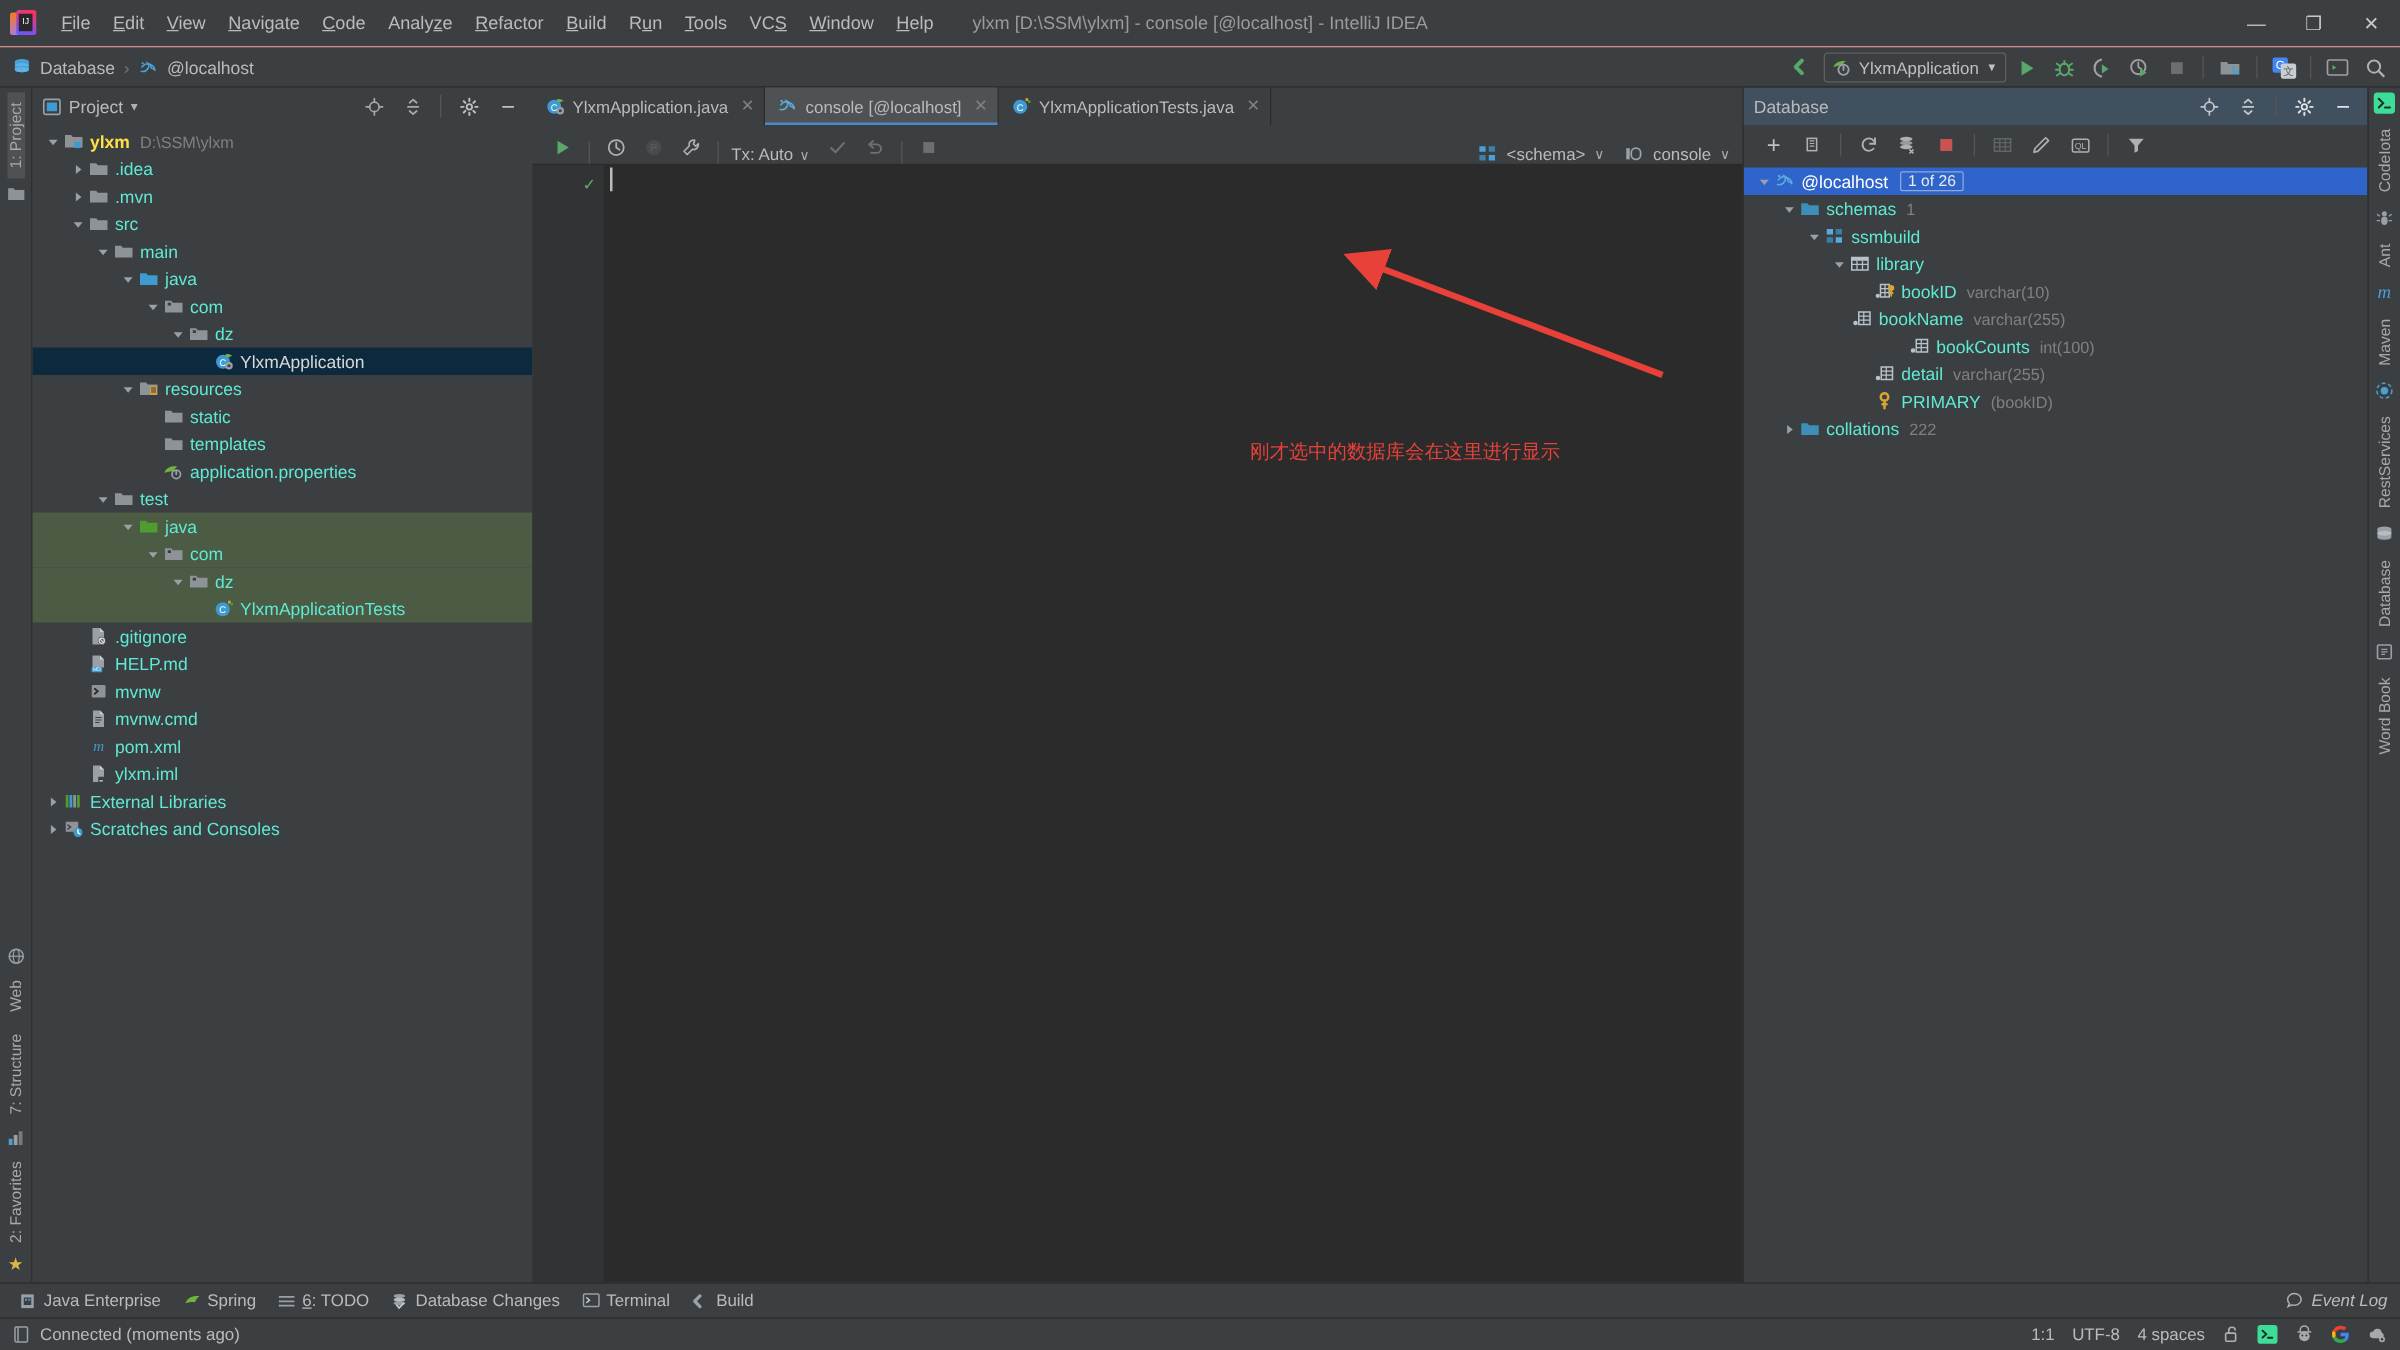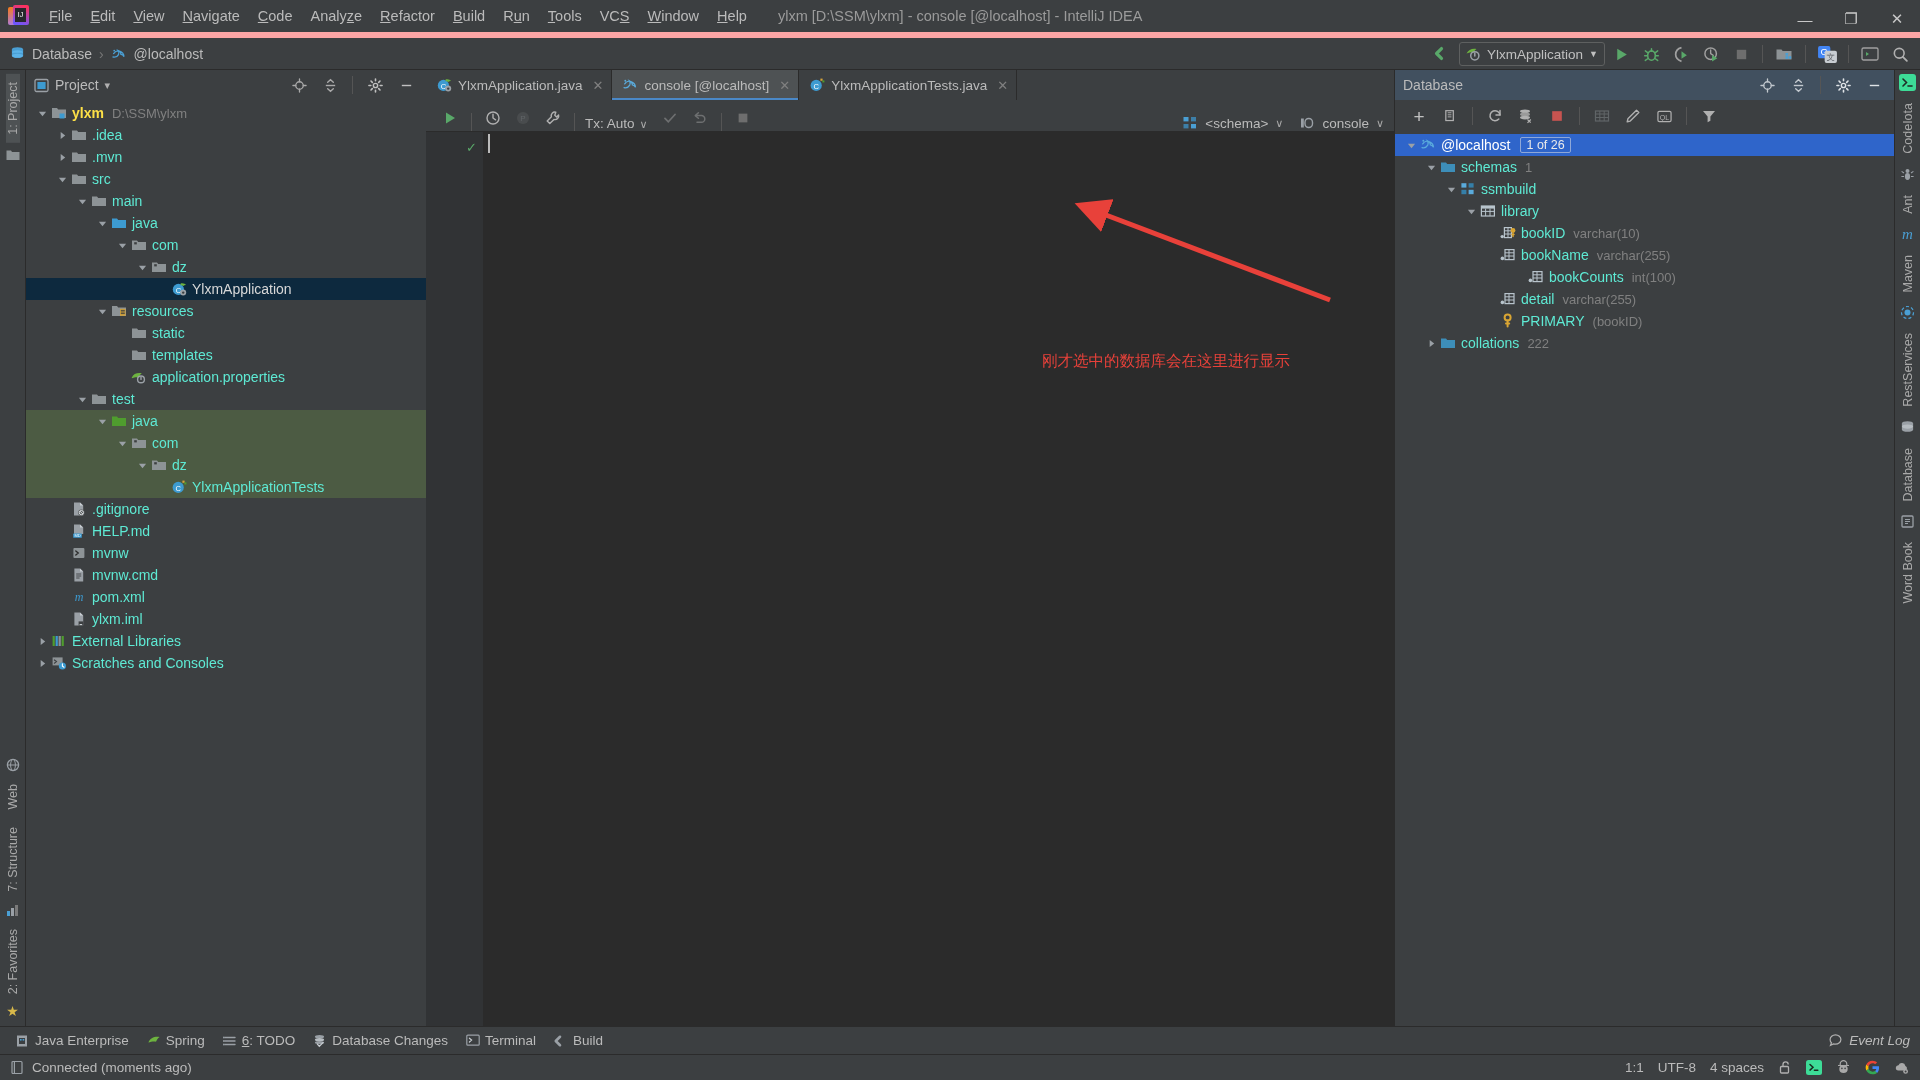--- a/index.html
+++ b/index.html
@@ -9,21 +9,21 @@
     font-family: "Liberation Sans", "DejaVu Sans", sans-serif;
     overflow: hidden;
     color: #bbbbbb;
     -webkit-font-smoothing: antialiased;
   }
   .app { position: relative; width: 1920px; height: 1080px; display: flex; flex-direction: column; }
 
   
   .titlebar {
     height: 38px; background: #3c3f41; display: flex; align-items: center;
-    border-bottom: 6px solid #fca5a5; flex: none; position: relative;
+    border-bottom: 1px solid #fca5a5; flex: none; position: relative;
   }
   .ij-logo { width: 22px; height: 22px; margin: 0 10px 0 8px; position: relative; flex: none; }
   .ij-logo .sq1 { position: absolute; left: 0; top: 2px; width: 10px; height: 18px; background: linear-gradient(160deg,#f97a12,#b07bd4 85%); border-radius: 2px;}
   .ij-logo .sq2 { position: absolute; left: 5px; top: 0; width: 16px; height: 20px; background: linear-gradient(200deg,#fe315d 10%,#6b57ff 90%); border-radius: 2px;}
   .ij-logo .ijtxt { position: absolute; left: 7px; top: 3px; width: 11px; height: 14px; background: #27282c; color:#fff; font-size: 7px; line-height: 14px; text-align:center; font-family:"Liberation Sans",sans-serif; }
   .menubar { display: flex; align-items: center; height: 100%; }
   .menu-item {
     padding: 2px 9px; font-size: 14.5px; color: #bbbbbb; cursor: default; line-height: 20px;
   }
   .menu-item u { text-decoration: underline; }
@@ -951,21 +951,21 @@
                 <circle cx="2.2" cy="11.6" r="1.7" fill="#b8c4cc"></circle>
                 <rect x="4.4" y="2.6" width="7" height="10" fill="none" stroke="#b8c4cc" stroke-width="1.2"></rect>
                 <path d="M4.4 5.8h7M4.4 9h7M8 2.6v10" stroke="#b8c4cc" stroke-width="1"></path>
                 <circle cx="13" cy="5.4" r="2.4" fill="#d9a533"></circle>
                 <path d="M13 7.6v4M12 9.4h2" stroke="#d9a533" stroke-width="1.5" stroke-linecap="round"></path>
               </svg>
             </span>
             <span class="lbl">bookID</span>
             <span class="sub">varchar(10)</span>
           </div>
-          <div class="node" style="padding-left: 88px;">
+          <div class="node" style="padding-left: 70px;">
             <span class="tw"></span>
             <span class="ic">
               <svg width="16" height="16" viewBox="0 0 16 16">
                 <circle cx="2.4" cy="11.4" r="1.8" fill="#b8c4cc"></circle>
                 <rect x="5" y="2.6" width="9" height="10" fill="none" stroke="#b8c4cc" stroke-width="1.2"></rect>
                 <path d="M5 5.8h9M5 9h9M9 2.6v10" stroke="#b8c4cc" stroke-width="1"></path>
               </svg>
             </span>
             <span class="lbl">bookName</span>
             <span class="sub">varchar(255)</span>
@@ -1187,15 +1187,15 @@
   </div>
 
   <svg style="position:absolute;left:0;top:0;width:1920px;height:1080px;pointer-events:none;">
     <defs>
       <marker id="ah" markerWidth="7" markerHeight="7" refX="2" refY="3.5" orient="auto">
         <path d="M0,0 L7,3.5 L0,7 z" fill="#e8413a"></path>
       </marker>
     </defs>
     <line id="anno-line" x1="1330" y1="300" x2="1098" y2="212" stroke="#e8413a" stroke-width="5" marker-end="url(#ah)"></line>
   </svg>
-  <div class="anno" id="anno-text" style="left: 1042px; top: 351px; color: rgb(232, 65, 58);">刚才选中的数据库会在这里进行显示</div>
+  <div class="anno" id="anno-text" style="left: 1000px; top: 351px; color: rgb(232, 65, 58);">刚才选中的数据库会在这里进行显示</div>
 
 </div>
 
 </body></html>

